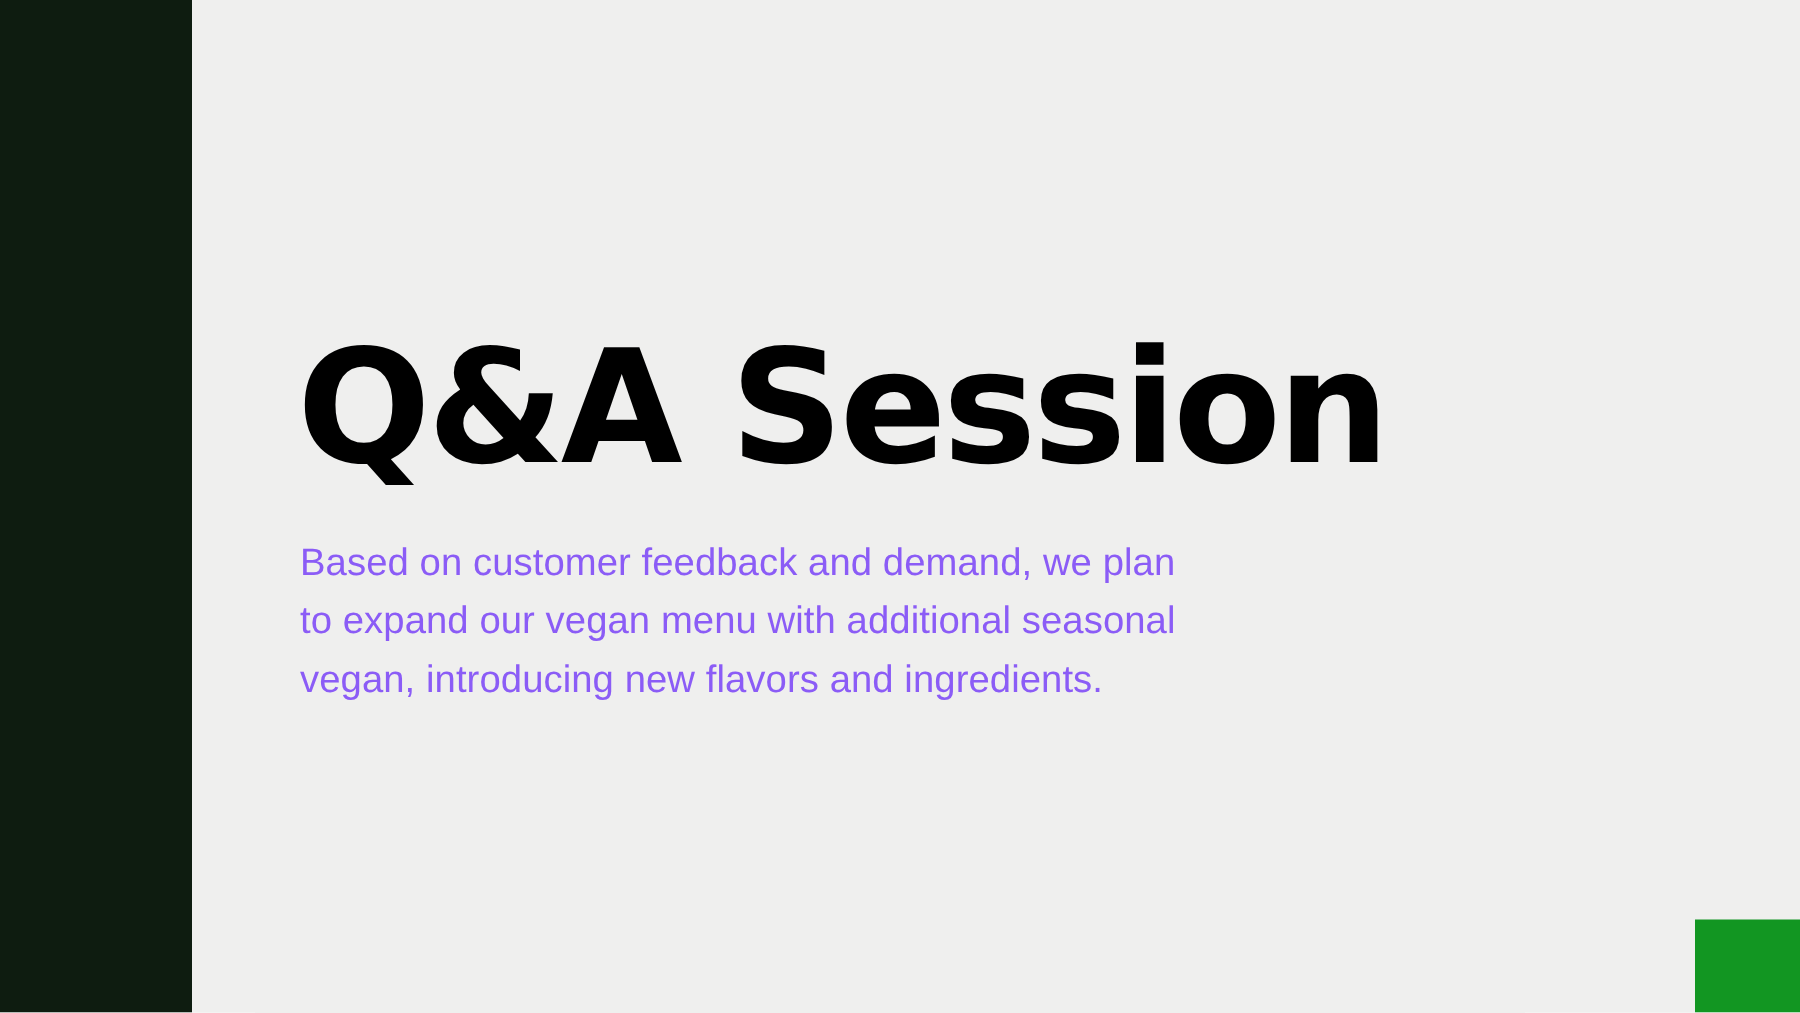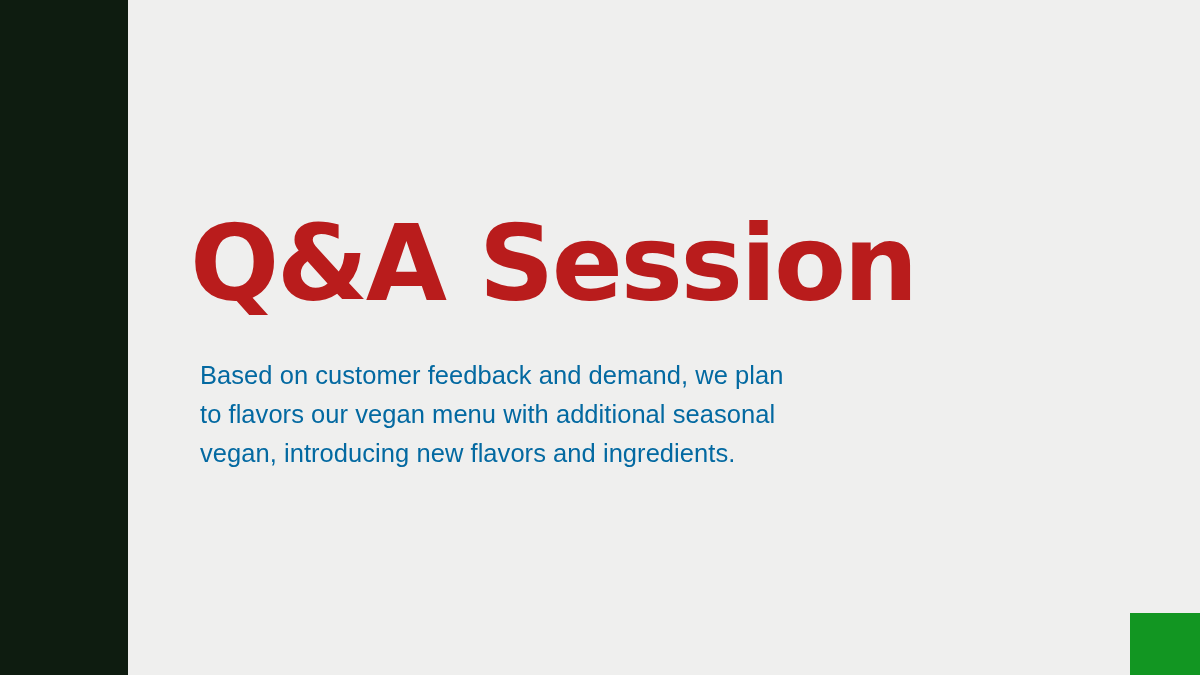--- a/index.html
+++ b/index.html
@@ -39,62 +39,62 @@
     position: absolute;
     left: 190px;
     top: 0;
     width: 900px;
     height: 675px;
   }
   .slide-title {
     position: absolute;
     left: 0;
     top: 204px;
-    margin: 0;
+    margin: 8px;
     font-family: "DejaVu Sans", sans-serif;
     font-weight: 700;
     font-size: 105px;
     line-height: 120px;
     letter-spacing: -2.5px;
-    color: #b91c1c;
+    color: #000000;
     white-space: nowrap;
     text-align: right;
   }
   .slide-body {
     position: absolute;
     left: 10px;
     top: 356px;
     margin: 0;
     width: 680px;
     font-family: "Liberation Sans", sans-serif;
     font-weight: 400;
     font-size: 25.5px;
     line-height: 39px;
     letter-spacing: 0.05px;
-    color: #0369a1;
+    color: #8b5cf6;
   }
   .body-line {
     display: block;
     white-space: nowrap;
   }
 </style>
 </head>
 <body>
 
 <div class="slide">
 
   <div class="sidebar-bar"></div>
 
   <div class="content">
 
     <h1 class="slide-title">Q&amp;A Session</h1>
 
     <p class="slide-body">
       <span class="body-line">Based on customer feedback and demand, we plan</span>
-      <span class="body-line">to flavors our vegan menu with additional seasonal</span>
+      <span class="body-line">to expand our vegan menu with additional seasonal</span>
       <span class="body-line">vegan, introducing new flavors and ingredients.</span>
     </p>
 
   </div>
 
   <div class="corner-accent"></div>
 
 </div>
 
 </body></html>

